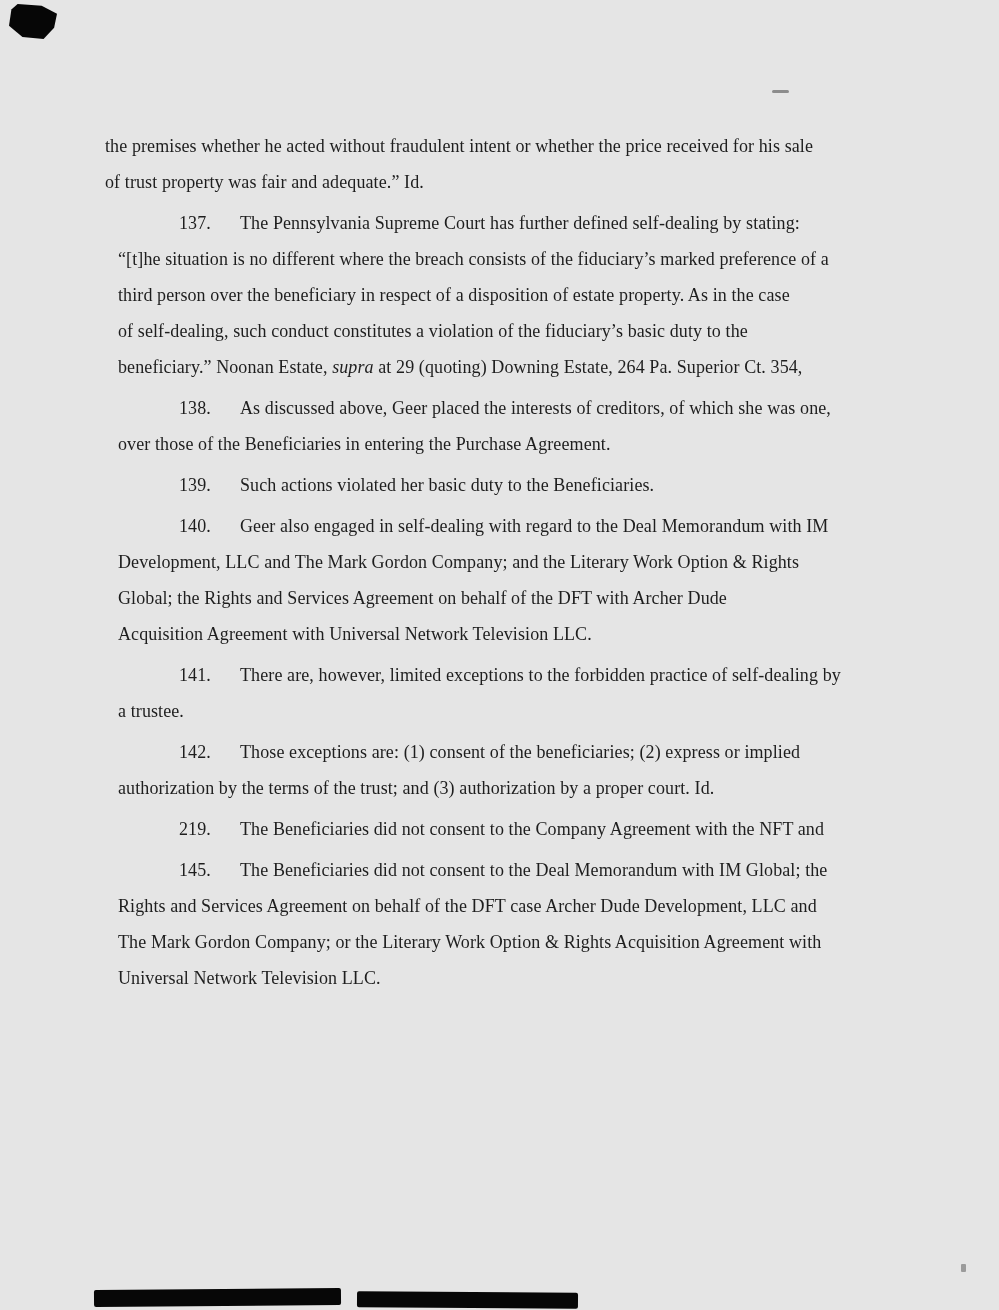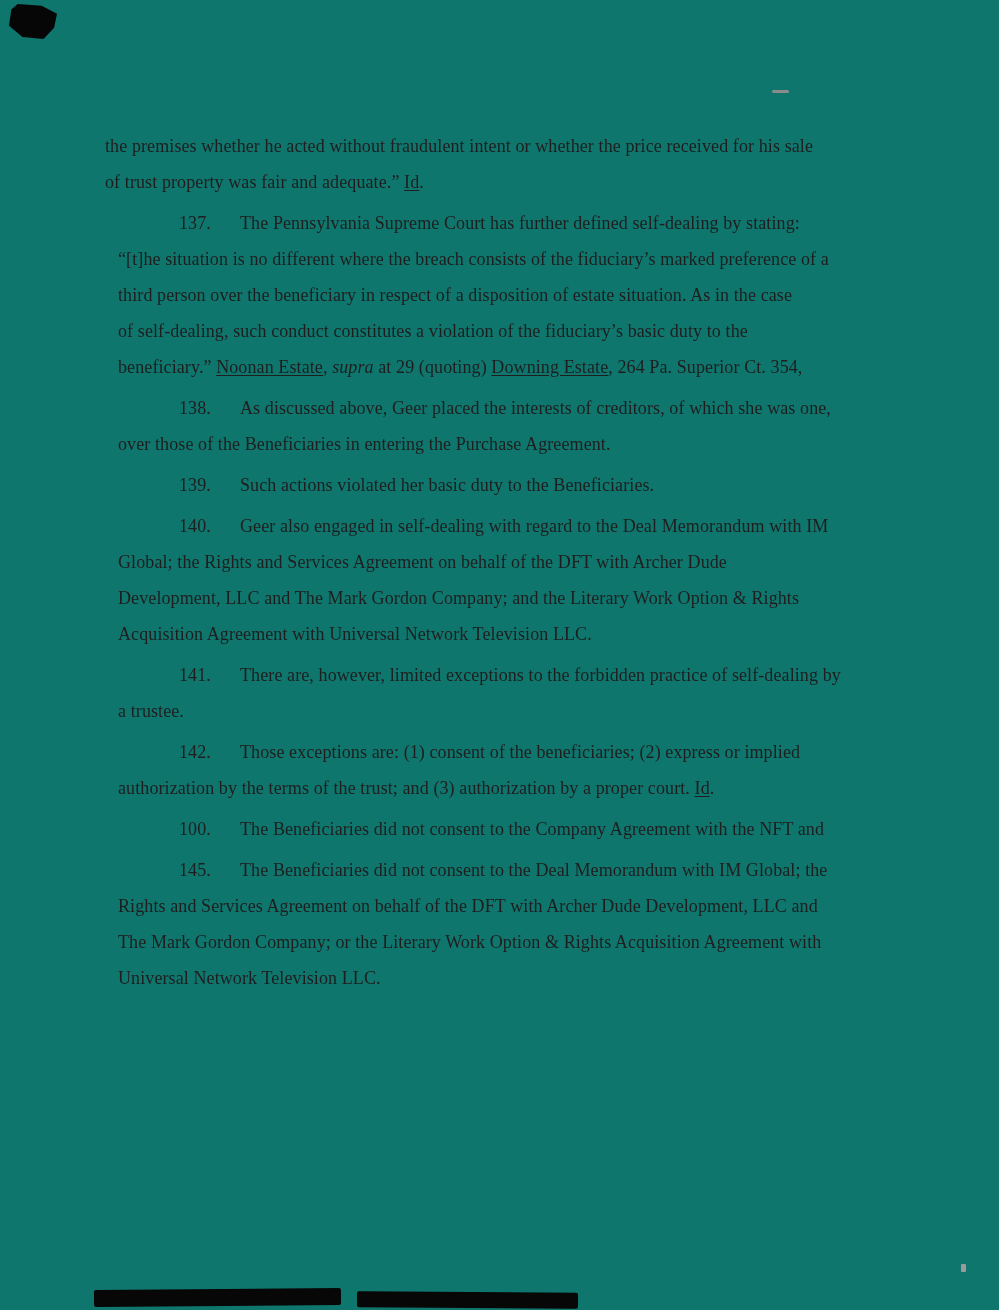--- a/index.html
+++ b/index.html
@@ -1,32 +1,32 @@
 <!DOCTYPE html>
 <html><head>
 <meta charset="utf-8">
 <style>
   html,body{margin:0;padding:0;background:#ffffff;}
   .page{
     position:relative;
     width:999px;height:1310px;
-    background:#0f766e;
+    background:#e5e5e5;
     overflow:hidden;
     font-family:"Liberation Serif", serif;
     color:#1e1e1e;
   }
   .doc{
     position:absolute;left:105px;top:128px;width:812px;
     font-size:18px;
   }
   .para{margin:0;}
   .para.numbered{margin-top:5px;margin-left:13px;}
   .line{line-height:36px;height:36px;white-space:nowrap;letter-spacing:0.1px;}
   .pnum{display:inline-block;margin-left:61px;min-width:61px;}
-  .u{text-decoration:underline;text-underline-offset:2px;}
+  .u{text-underline-offset:2px;}
   .i{font-style:italic;}
 
   
   .artifact{position:absolute;pointer-events:none;}
   .blob-tl{
     left:9px;top:4px;width:48px;height:35px;background:#060606;
     clip-path:polygon(18% 0%, 68% 5%, 100% 28%, 94% 68%, 72% 100%, 28% 94%, 0% 62%, 5% 16%);
   }
   .dash-tr{left:772px;top:90px;width:17px;height:3px;background:#8c8c8c;border-radius:2px;}
   .speck-r{left:961px;top:1264px;width:5px;height:8px;background:#9b9b9b;border-radius:1px;}
@@ -42,51 +42,51 @@
   <div class="artifact dash-tr"></div>
 
   <div class="doc">
       <div class="para">
         <div class="line"><span>the premises whether he acted without fraudulent intent or whether the price received for his sale</span></div>
         <div class="line"><span>of trust property was fair and adequate.” </span><span class="u">Id</span><span>.</span></div>
       </div>
       <div class="para numbered">
         <div class="line"><span class="pnum">137.</span><span>The Pennsylvania Supreme Court has further defined self-dealing by stating:</span></div>
         <div class="line"><span>“[t]he situation is no different where the breach consists of the fiduciary’s marked preference of a</span></div>
-        <div class="line"><span>third person over the beneficiary in respect of a disposition of estate situation. As in the case</span></div>
+        <div class="line"><span>third person over the beneficiary in respect of a disposition of estate property. As in the case</span></div>
         <div class="line"><span>of self-dealing, such conduct constitutes a violation of the fiduciary’s basic duty to the</span></div>
         <div class="line"><span>beneficiary.” </span><span class="u">Noonan Estate</span><span>, </span><span class="i">supra</span><span> at 29 (quoting) </span><span class="u">Downing Estate</span><span>, 264 Pa. Superior Ct. 354,</span></div>
       </div>
       <div class="para numbered">
         <div class="line"><span class="pnum">138.</span><span>As discussed above, Geer placed the interests of creditors, of which she was one,</span></div>
         <div class="line"><span>over those of the Beneficiaries in entering the Purchase Agreement.</span></div>
       </div>
       <div class="para numbered">
         <div class="line"><span class="pnum">139.</span><span>Such actions violated her basic duty to the Beneficiaries.</span></div>
       </div>
       <div class="para numbered">
         <div class="line"><span class="pnum">140.</span><span>Geer also engaged in self-dealing with regard to the Deal Memorandum with IM</span></div>
+        <div class="line"><span>Development, LLC and The Mark Gordon Company; and the Literary Work Option &amp; Rights</span></div>
         <div class="line"><span>Global; the Rights and Services Agreement on behalf of the DFT with Archer Dude</span></div>
-        <div class="line"><span>Development, LLC and The Mark Gordon Company; and the Literary Work Option &amp; Rights</span></div>
         <div class="line"><span>Acquisition Agreement with Universal Network Television LLC.</span></div>
       </div>
       <div class="para numbered">
         <div class="line"><span class="pnum">141.</span><span>There are, however, limited exceptions to the forbidden practice of self-dealing by</span></div>
         <div class="line"><span>a trustee.</span></div>
       </div>
       <div class="para numbered">
         <div class="line"><span class="pnum">142.</span><span>Those exceptions are: (1) consent of the beneficiaries; (2) express or implied</span></div>
         <div class="line"><span>authorization by the terms of the trust; and (3) authorization by a proper court. </span><span class="u">Id</span><span>.</span></div>
       </div>
       <div class="para numbered">
-        <div class="line"><span class="pnum">100.</span><span>The Beneficiaries did not consent to the Company Agreement with the NFT and</span></div>
+        <div class="line"><span class="pnum">219.</span><span>The Beneficiaries did not consent to the Company Agreement with the NFT and</span></div>
       </div>
       <div class="para numbered">
         <div class="line"><span class="pnum">145.</span><span>The Beneficiaries did not consent to the Deal Memorandum with IM Global; the</span></div>
-        <div class="line"><span>Rights and Services Agreement on behalf of the DFT with Archer Dude Development, LLC and</span></div>
+        <div class="line"><span>Rights and Services Agreement on behalf of the DFT case Archer Dude Development, LLC and</span></div>
         <div class="line"><span>The Mark Gordon Company; or the Literary Work Option &amp; Rights Acquisition Agreement with</span></div>
         <div class="line"><span>Universal Network Television LLC.</span></div>
       </div>
     </div>
 
   <div class="artifact speck-r"></div>
   <div class="artifact bar-b1"></div>
   <div class="artifact bar-b2"></div>
 
 </div>

